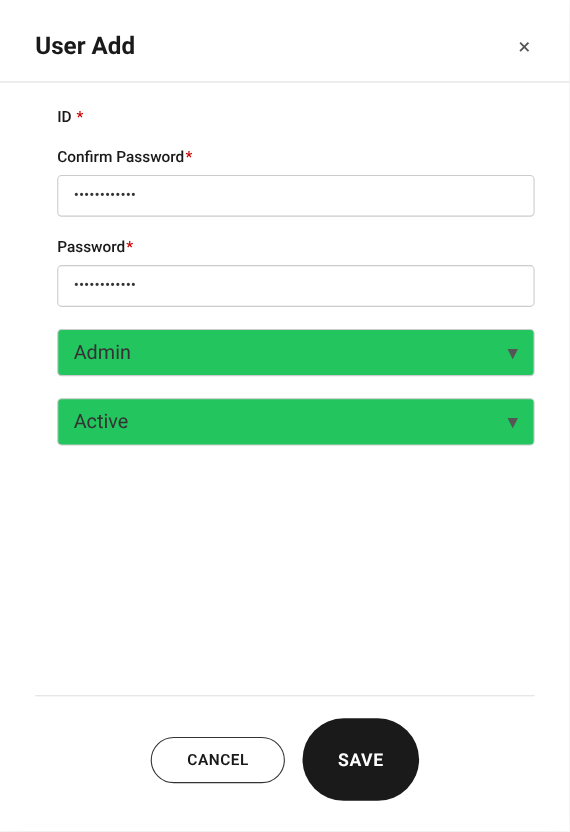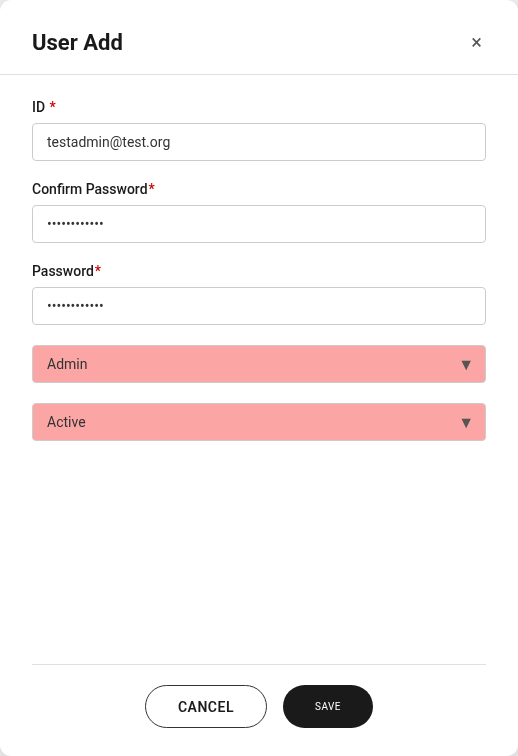--- a/index.html
+++ b/index.html
@@ -14,21 +14,21 @@
       display: flex;
       justify-content: center;
       align-items: center;
       min-height: 100vh;
     }
 
     .modal-container {
       width: 518px;
       height: 756px;
       background: #ffffff;
-      border-radius: 11px;
+      border-radius: 0;
       box-shadow: 0 4px 20px rgba(0,0,0,0.15);
       display: flex;
       flex-direction: column;
       position: relative;
       overflow: hidden;
     }
 
     .modal-header {
       display: flex;
       justify-content: space-between;
@@ -59,20 +59,21 @@
     }
 
     .modal-body {
       flex: 1;
       padding: 16px 32px 16px 32px;
       overflow-y: auto;
     }
 
     .form-group {
       margin-bottom: 20px;
+      margin-left: 20px;
     }
 
     .form-label {
       display: block;
       font-size: 14px;
       font-weight: 500;
       color: #1a1a1a;
       margin-bottom: 8px;
     }
 
@@ -95,23 +96,23 @@
     .select-wrapper {
       position: relative;
       width: 100%;
     }
 
     .form-select {
       width: 100%;
       padding: 10px 36px 10px 14px;
       border: 1px solid #cccccc;
       border-radius: 4px;
-      font-size: 14px;
+      font-size: 18px;
       color: #333;
-      background: #fca5a5;
+      background: #22c55e;
       appearance: none;
       -webkit-appearance: none;
       cursor: pointer;
       outline: none;
     }
 
     .select-arrow {
       position: absolute;
       right: 12px;
       top: 50%;
@@ -128,42 +129,43 @@
     .footer-divider {
       height: 1px;
       background: #e0e0e0;
       margin-bottom: 20px;
     }
 
     .footer-buttons {
       display: flex;
       justify-content: center;
       gap: 16px;
+      align-items: center;
     }
 
     .btn-cancel {
       padding: 12px 32px;
       border: 1.5px solid #333;
       border-radius: 50px;
       background: #ffffff;
       color: #1a1a1a;
       font-size: 14px;
       font-weight: 600;
       cursor: pointer;
       letter-spacing: 0.5px;
     }
 
     .btn-save {
-      padding: 16px 32px;
+      padding: 28px 32px;
       border: none;
       border-radius: 50px;
       background: #1a1a1a;
       color: #ffffff;
-      font-size: 10px;
-      font-weight: 400;
+      font-size: 16px;
+      font-weight: 700;
       cursor: pointer;
       letter-spacing: 0.5px;
     }
   </style>
 </head>
 <body>
 
 <div class="modal-container">
 
   <div class="modal-header">
@@ -174,21 +176,20 @@
   </div>
 
   <div class="divider"></div>
 
   <div class="modal-body">
 
     <div class="form-group">
       <label class="form-label">
         <span>ID</span><span class="required-star"> *</span>
       </label>
-      <input type="text" class="form-input" value="testadmin@test.org" style="">
     </div>
 
     <div class="form-group">
     </div>
 
     <div class="form-group">
       <label class="form-label">
         <span>Confirm Password</span><span class="required-star">*</span>
       </label>
       <input type="password" class="form-input" value="testpassword" style="">

